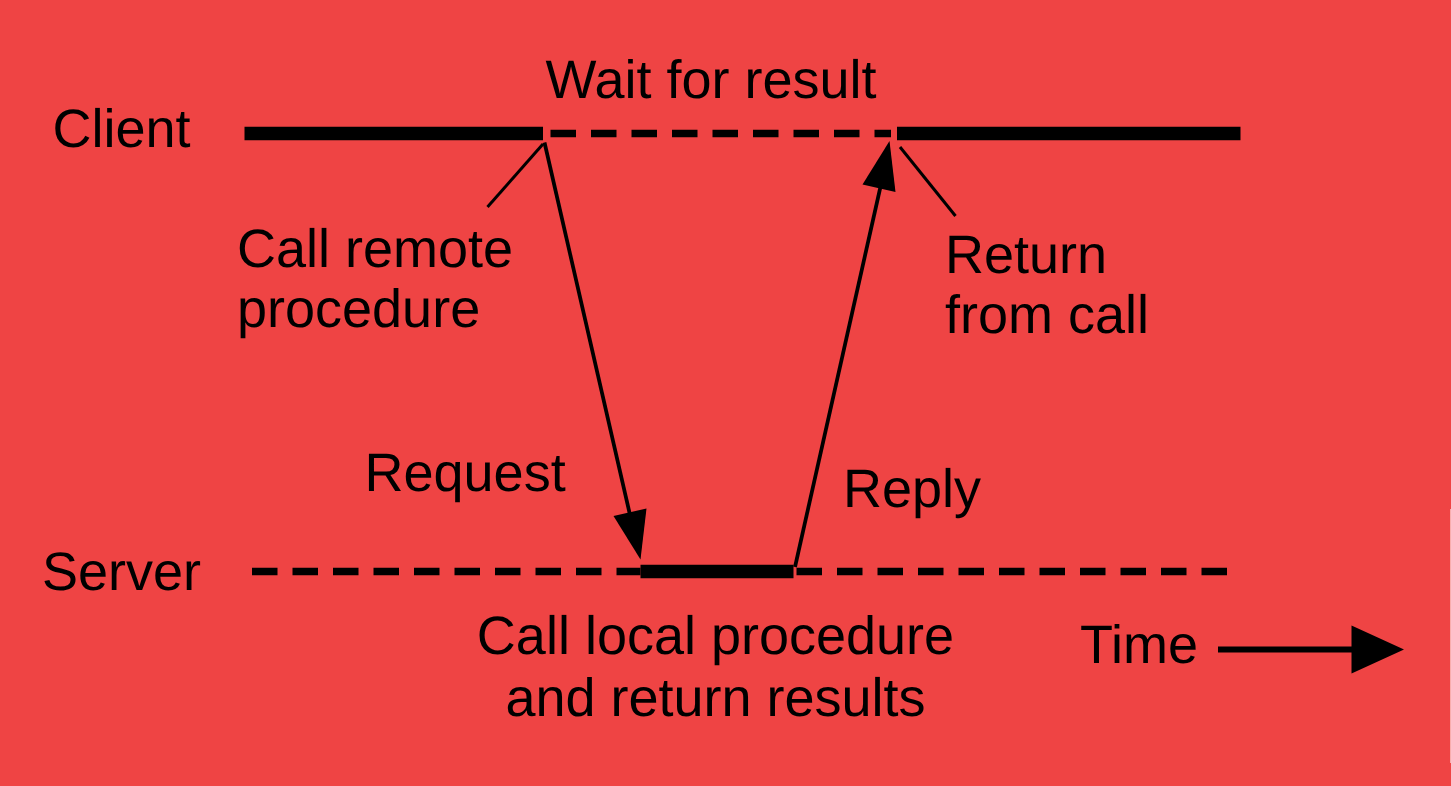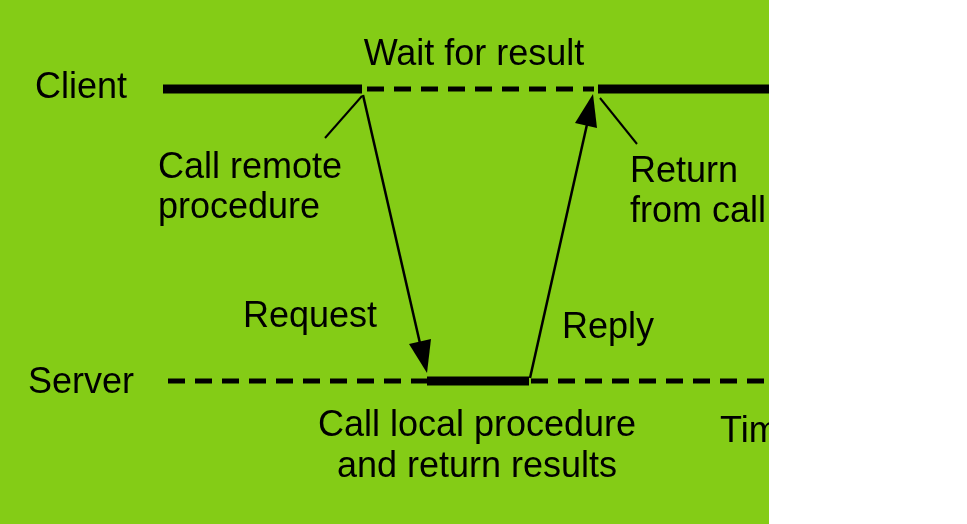--- a/index.html
+++ b/index.html
@@ -2,23 +2,23 @@
 <html><head>
 <meta charset="utf-8">
 <style>
   html, body {
     margin: 0;
     padding: 0;
     background: #ffffff;
   }
   .stage {
     position: relative;
-    width: 769px;
+    width: 967px;
     height: 524px;
-    background: #84cc16;
+    background: #ef4444;
     overflow: hidden;
   }
   svg {
     display: block;
   }
   text {
     font-family: "Liberation Sans", sans-serif;
     font-size: 36px;
     fill: #000000;
   }

